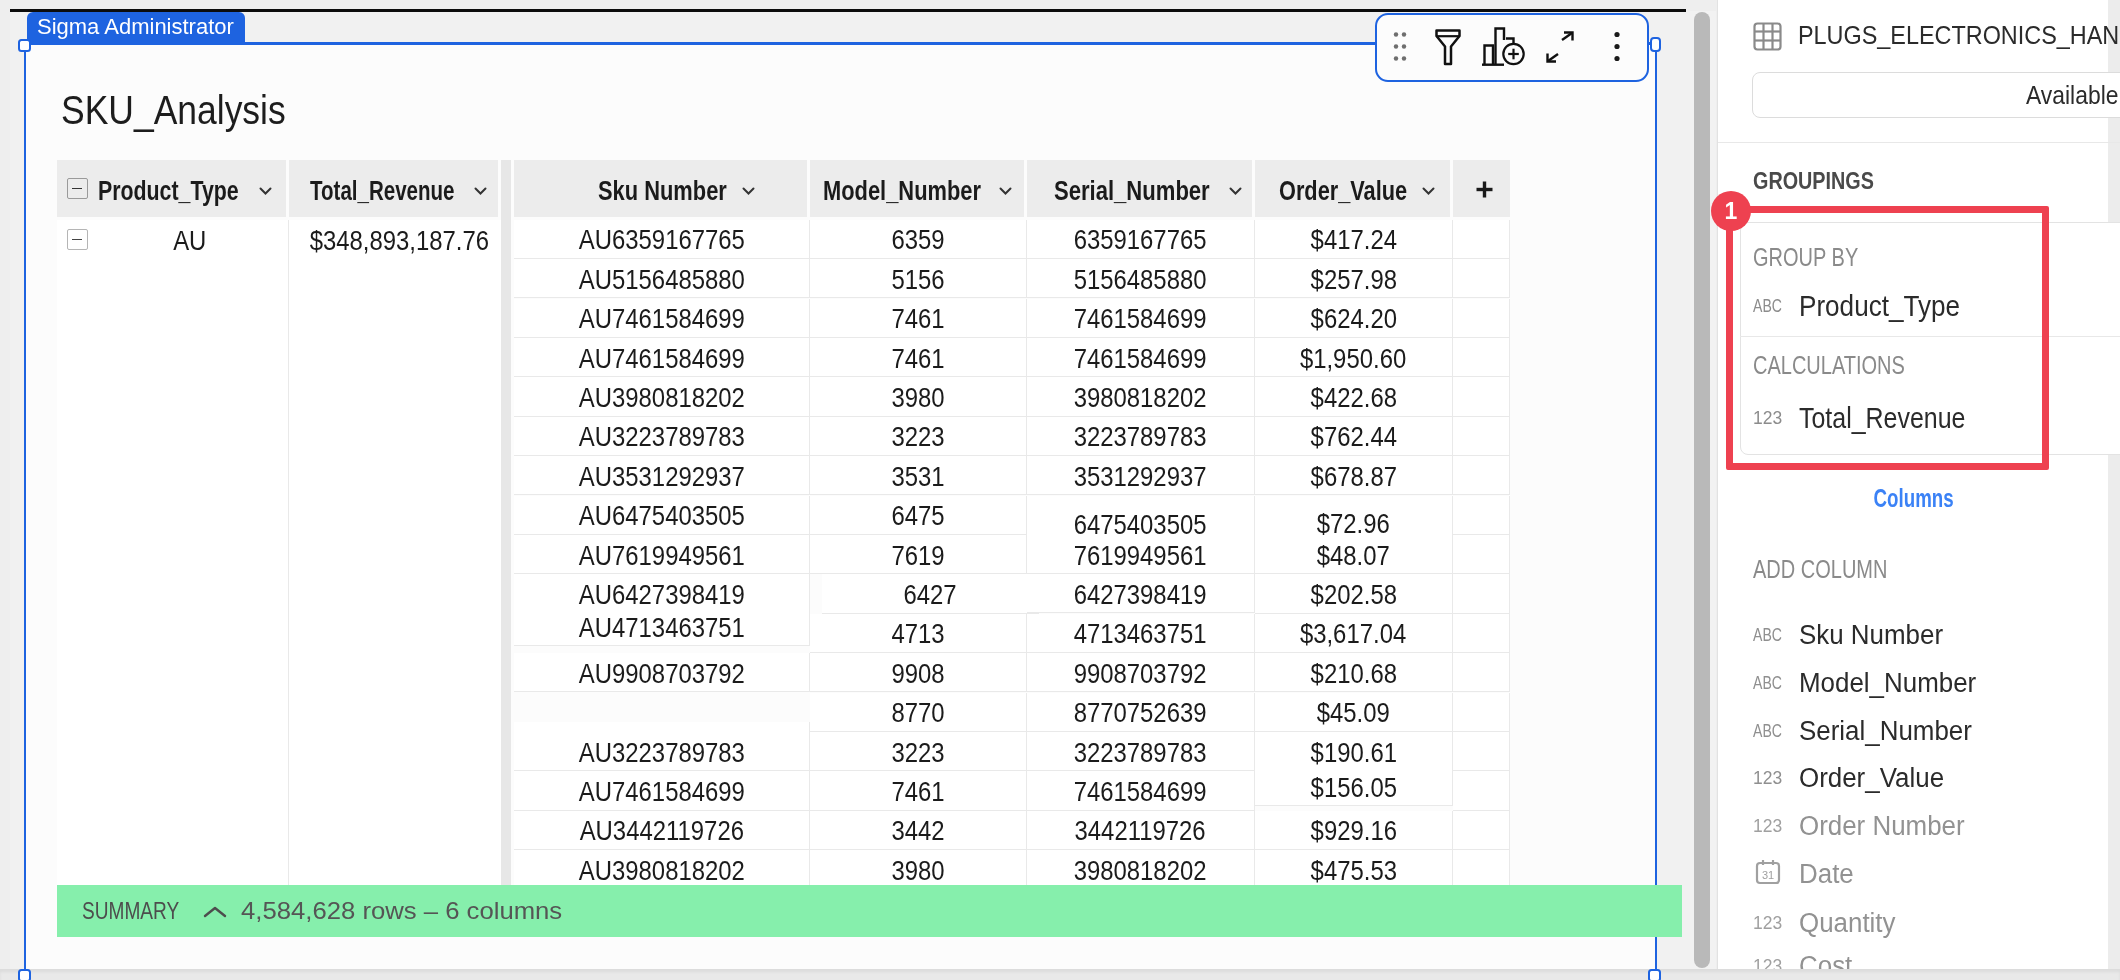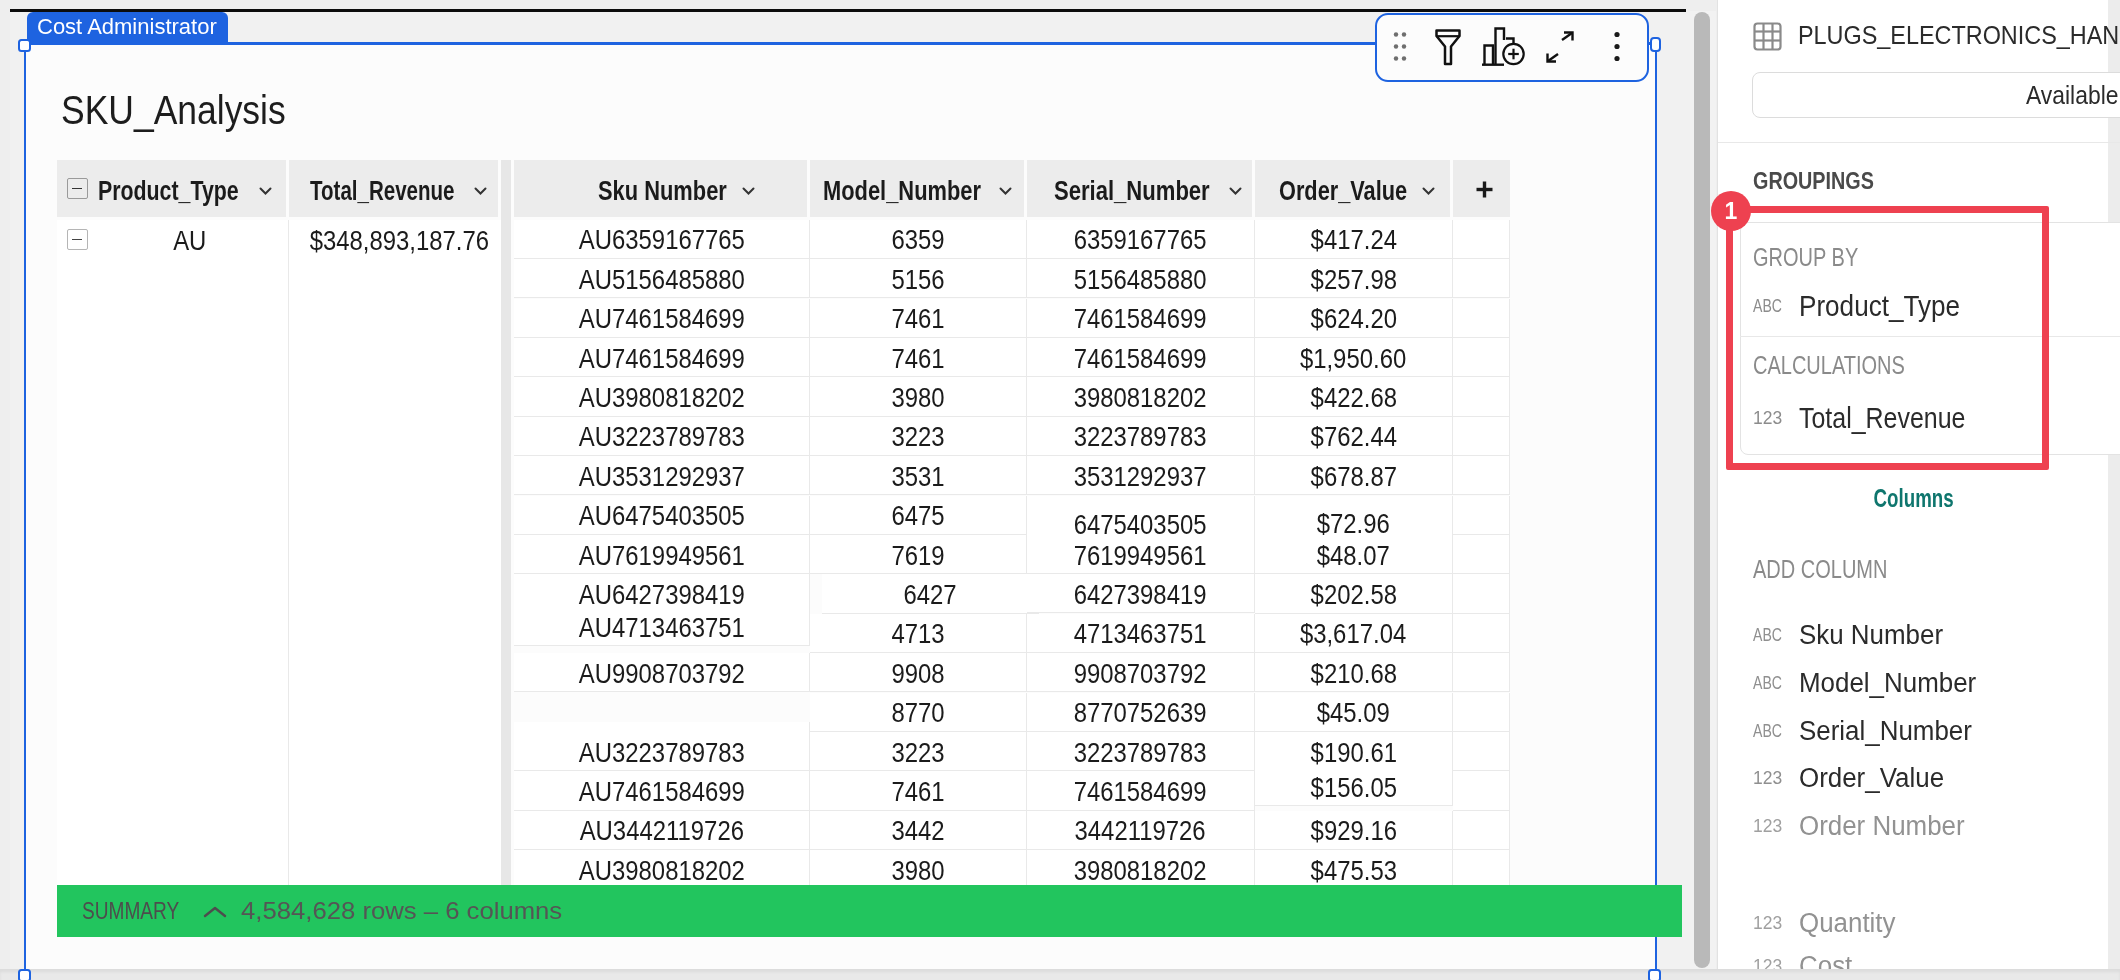--- a/index.html
+++ b/index.html
@@ -19,55 +19,55 @@
 #toolbar { left:1375px; top:13px; width:274px; height:69px; background:#fcfcfc; border:2.5px solid #1e63e0; border-radius:13px; }
 #title { left:61px; top:87px; font-size:41px; color:#1d1d1d; transform:scaleX(0.865); transform-origin:left top; white-space:nowrap; }
 .hcell { position:absolute; top:160px; height:57px; background:#ececec; display:flex; align-items:center; border-right:3px solid #fcfcfc; }
 .pluscell { border-right:none; }
 .minusbox { position:absolute; left:67px; top:178px; width:21px; height:21px; border:1.5px solid #9a9a9a; border-radius:2px; background:#ececec; }
 .minusline { position:absolute; left:4px; top:8.6px; width:10px; height:1.8px; background:#333; }
 .grpcol { position:absolute; top:219.7px; height:665.3px; background:#fff; }
 .cell { position:absolute; background:#fff; border-bottom:1px solid #e9e9e9; border-right:1px solid #e9e9e9; display:flex; align-items:center; justify-content:center; overflow:hidden; }
 #rowminus { left:67px; top:229px; width:21px; height:21px; border:1.5px solid #b5b5b5; border-radius:2px; background:#fff; position:absolute; }
 #rowminus span { position:absolute; left:4px; top:8.6px; width:10px; height:1.8px; background:#444; }
-#summary { left:57px; top:885px; width:1625px; height:52px; background:#22c55e; display:flex; align-items:center; color:#4d4d4d; }
+#summary { left:57px; top:885px; width:1625px; height:52px; background:#86efac; display:flex; align-items:center; color:#4d4d4d; }
 #summary .s1 { font-size:23px; margin-left:25px; transform:scaleX(0.83); transform-origin:left center; }
 #summary .s2 { font-size:24px; color:#555; margin-left:13px; transform:scaleX(1.07); transform-origin:left center; }
 #sep-track { left:1690px; top:11px; width:26px; height:958px; background:#f2f2f2; }
 #sep-thumb { left:1694px; top:12px; width:16px; height:956px; background:#b9b9b9; border-radius:8px; }
 #panel { left:1717px; top:0; width:403px; height:980px; background:#ffffff; border-left:1px solid #e2e2e2; }
 #panel .hdrtxt { position:absolute; left:80px; top:20px; font-size:26px; color:#2b2b2b; white-space:pre; transform:scaleX(0.90); transform-origin:left top; }
 #avail { position:absolute; left:34px; top:72px; width:400px; height:46px; border:1.5px solid #dcdcdc; border-radius:8px; background:#fff; }
 #avail span { position:absolute; left:273px; top:7px; font-size:26px; color:#2b2b2b; display:inline-block; transform:scaleX(0.88); transform-origin:left top; white-space:pre; }
 .pdiv { position:absolute; left:0; width:403px; height:1px; background:#e8e8e8; }
 .seclab { position:absolute; left:35px; font-size:25px; color:#8a8a8a; transform:scaleX(0.80); transform-origin:left top; white-space:pre; }
 #groupings { position:absolute; left:35px; top:168px; font-size:23px; font-weight:bold; color:#4a4a4a; transform:scaleX(0.86); transform-origin:left top; white-space:pre; }
 #card { position:absolute; left:22px; top:222px; width:420px; height:233px; border:1.5px solid #e3e3e3; border-radius:8px; background:#fff; }
 .fitem { position:absolute; display:flex; align-items:center; }
 .ficon { width:46px; flex:none; }
 .flab { font-size:29px; color:#2b2b2b; transform:scaleX(0.9); transform-origin:left center; }
 .abc { font-size:19px; transform:scaleX(0.74); transform-origin:left center; }
 .n123 { font-size:19px; transform:scaleX(0.92); transform-origin:left center; }
-#colhdr { position:absolute; left:0; top:483px; width:391px; text-align:center; font-size:26px; font-weight:bold; color:#0f766e; }
+#colhdr { position:absolute; left:0; top:483px; width:391px; text-align:center; font-size:26px; font-weight:bold; color:#3b82f6; }
 #colhdr span { display:inline-block; transform:scaleX(0.72); }
 .pitem { position:absolute; left:35px; display:flex; align-items:center; height:48px; width:360px; }
 .picon { width:46px; flex:none; }
 .plab { font-size:27px; color:#2b2b2b; transform:scaleX(0.96); transform-origin:left center; }
 .pitem.dim .plab { color:#929292; }
 #redrect { left:1726px; top:206px; width:323px; height:264px; border:7px solid #ee4150; border-radius:2px; }
 #redcircle { left:1711px; top:191px; width:40px; height:40px; border-radius:50%; background:#ee4150; color:#fff; font-size:23px; font-weight:bold; text-align:center; line-height:40px; }
 </style></head>
 <body>
 <div class="abs" id="canvas"></div>
 <div class="abs" id="topline"></div>
 <div class="abs" id="widget"></div>
 <div class="abs selb" style="left:23.5px;top:42px;width:1633px;height:2.5px"></div>
 <div class="abs selb" style="left:23.5px;top:42px;width:2.5px;height:928px"></div>
 <div class="abs selb" style="left:1654.5px;top:42px;width:2.5px;height:928px"></div>
-<div class="abs" id="tag">Cost Administrator</div>
+<div class="abs" id="tag">Sigma Administrator</div>
 <div class="abs" id="title">SKU_Analysis</div>
 <div class="hcell" style="left:57px;width:232px"></div>
 <div class="hcell" style="left:289px;width:212px"></div>
 <div class="hcell" style="left:514px;width:296px"></div>
 <div class="hcell" style="left:810px;width:217px"></div>
 <div class="hcell" style="left:1027px;width:228px"></div>
 <div class="hcell" style="left:1255px;width:198px"></div>
 <div class="hcell pluscell" style="left:1453px;width:57px"></div>
 <svg class="abs" style="left:1475.5px;top:181px" width="17" height="17" viewBox="0 0 17 17">
     <line x1="8.5" y1="0.5" x2="8.5" y2="16.5" stroke="#1a1a1a" stroke-width="3.4"></line>
@@ -430,20 +430,29 @@
       <span class="t plab">Serial_Number</span>
     </div>
 <div class="pitem" style="top:754px">
       <span class="picon"><span class="t n123" style="color:#8f8f8f">123</span></span>
       <span class="t plab">Order_Value</span>
     </div>
 <div class="pitem dim" style="top:802px">
       <span class="picon"><span class="t n123" style="color:#a0a0a0">123</span></span>
       <span class="t plab">Order Number</span>
     </div>
+<div class="pitem dim" style="top:850px">
+      <span class="picon"><svg width="30" height="30" viewBox="0 0 30 30">
+          <rect x="4" y="6" width="22" height="20" rx="3" fill="none" stroke="#a0a0a0" stroke-width="2.2"></rect>
+          <line x1="10" y1="3" x2="10" y2="8" stroke="#a0a0a0" stroke-width="2.2"></line>
+          <line x1="20" y1="3" x2="20" y2="8" stroke="#a0a0a0" stroke-width="2.2"></line>
+          <text x="15" y="22" font-size="11" text-anchor="middle" fill="#a0a0a0" font-family="Liberation Sans">31</text>
+        </svg></span>
+      <span class="t plab">Date</span>
+    </div>
 <div class="pitem dim" style="top:899px">
       <span class="picon"><span class="t n123" style="color:#a0a0a0">123</span></span>
       <span class="t plab">Quantity</span>
     </div>
 <div class="pitem dim" style="top:942px">
       <span class="picon"><span class="t n123" style="color:#a0a0a0">123</span></span>
       <span class="t plab">Cost</span>
     </div>
 </div>
 <div class="abs" id="redrect"></div>

